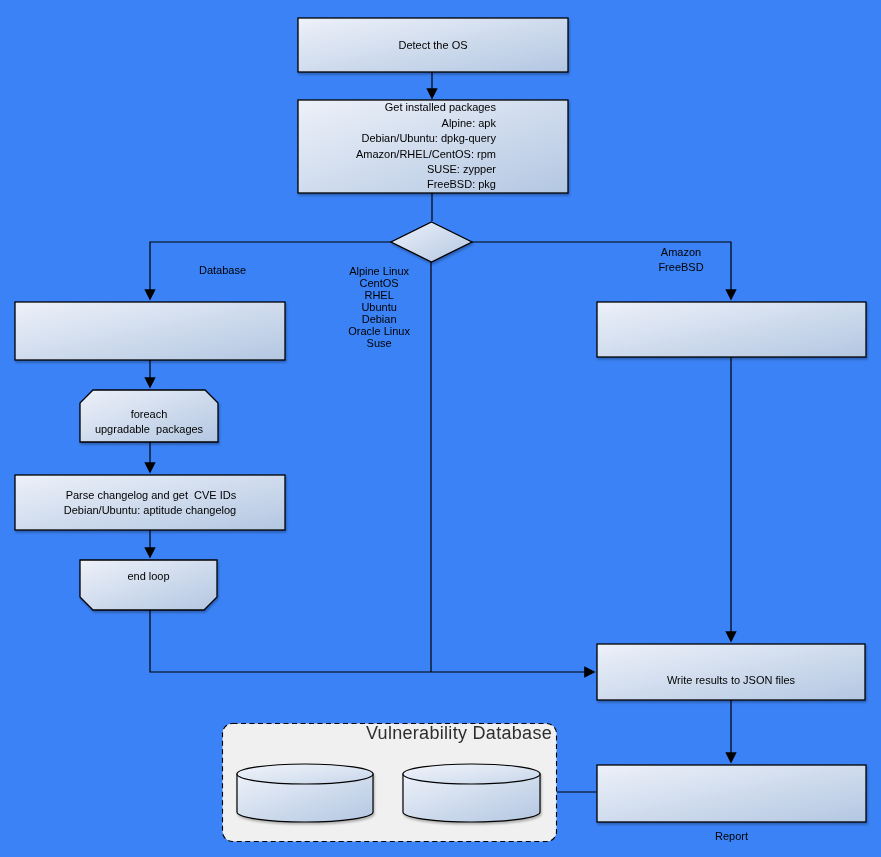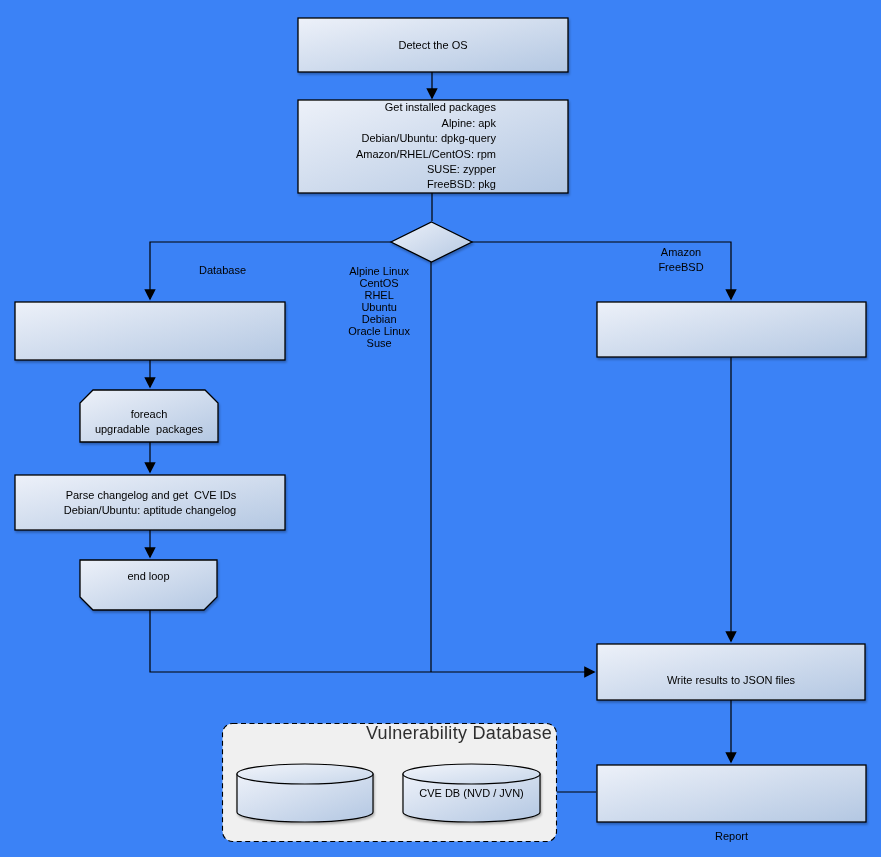--- a/index.html
+++ b/index.html
@@ -117,21 +117,20 @@
 Amazon/RHEL/CentOS: rpm
 SUSE: zypper
 FreeBSD: pkg</div>
   <div class="label centered node-foreach">foreach
 upgradable  packages</div>
   <div class="label centered node-parse">Parse changelog and get  CVE IDs
 Debian/Ubuntu: aptitude changelog</div>
   <div class="label centered node-endloop">end loop</div>
   <div class="label centered node-write">Write results to JSON files</div>
   <div class="label centered node-report">Report</div>
-  <div class="label centered node-cvedb">CVE DB (NVD / JVN)</div>
   <div class="label vulndb-title">Vulnerability Database</div>
 
   <div class="label lbl-raspbian">Database</div>
   <div class="label lbl-oslist">Alpine Linux
 CentOS
 RHEL
 Ubuntu
 Debian
 Oracle Linux
 Suse</div>

